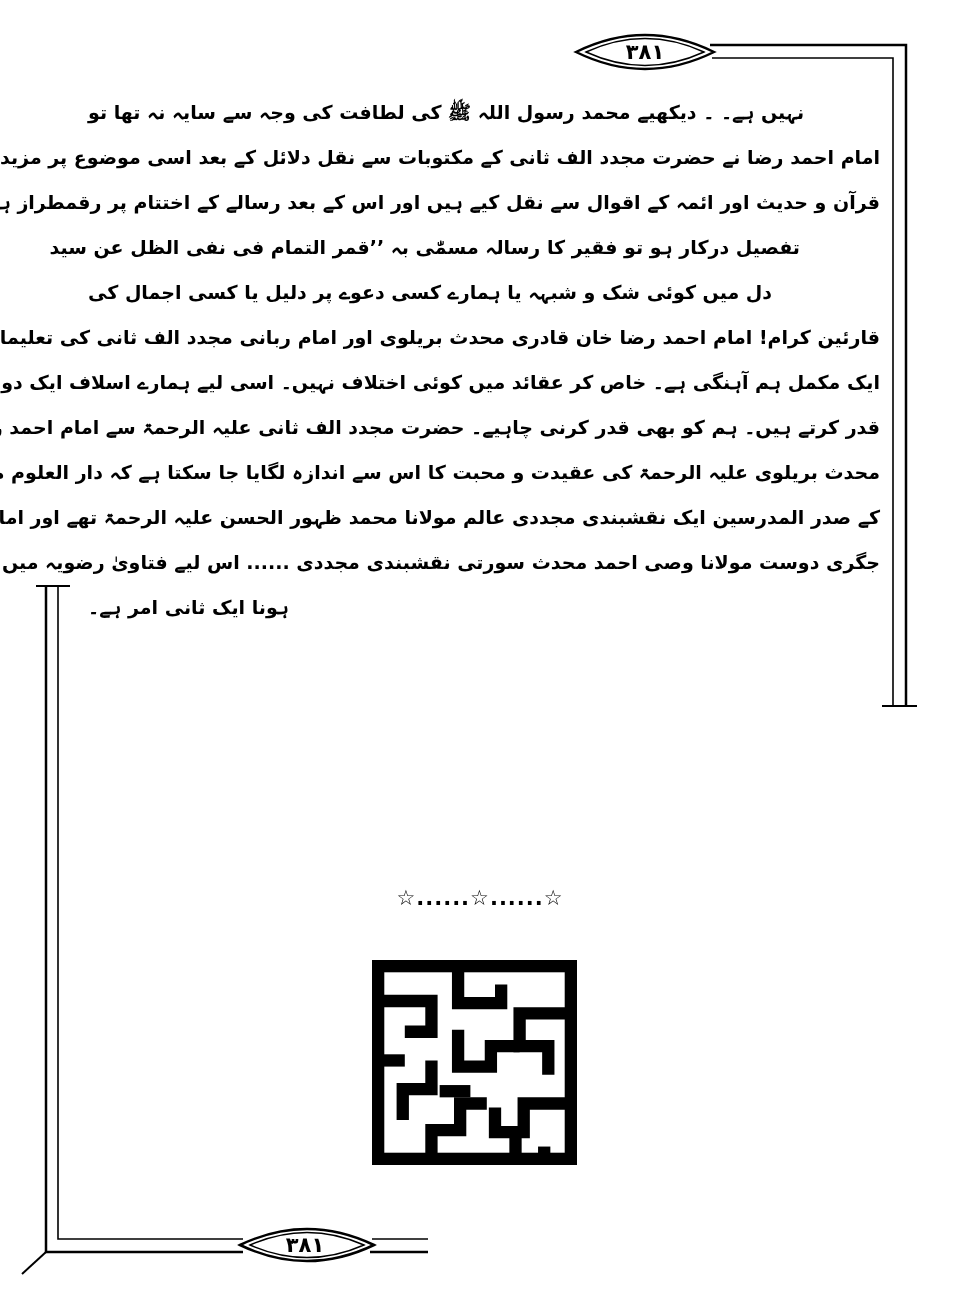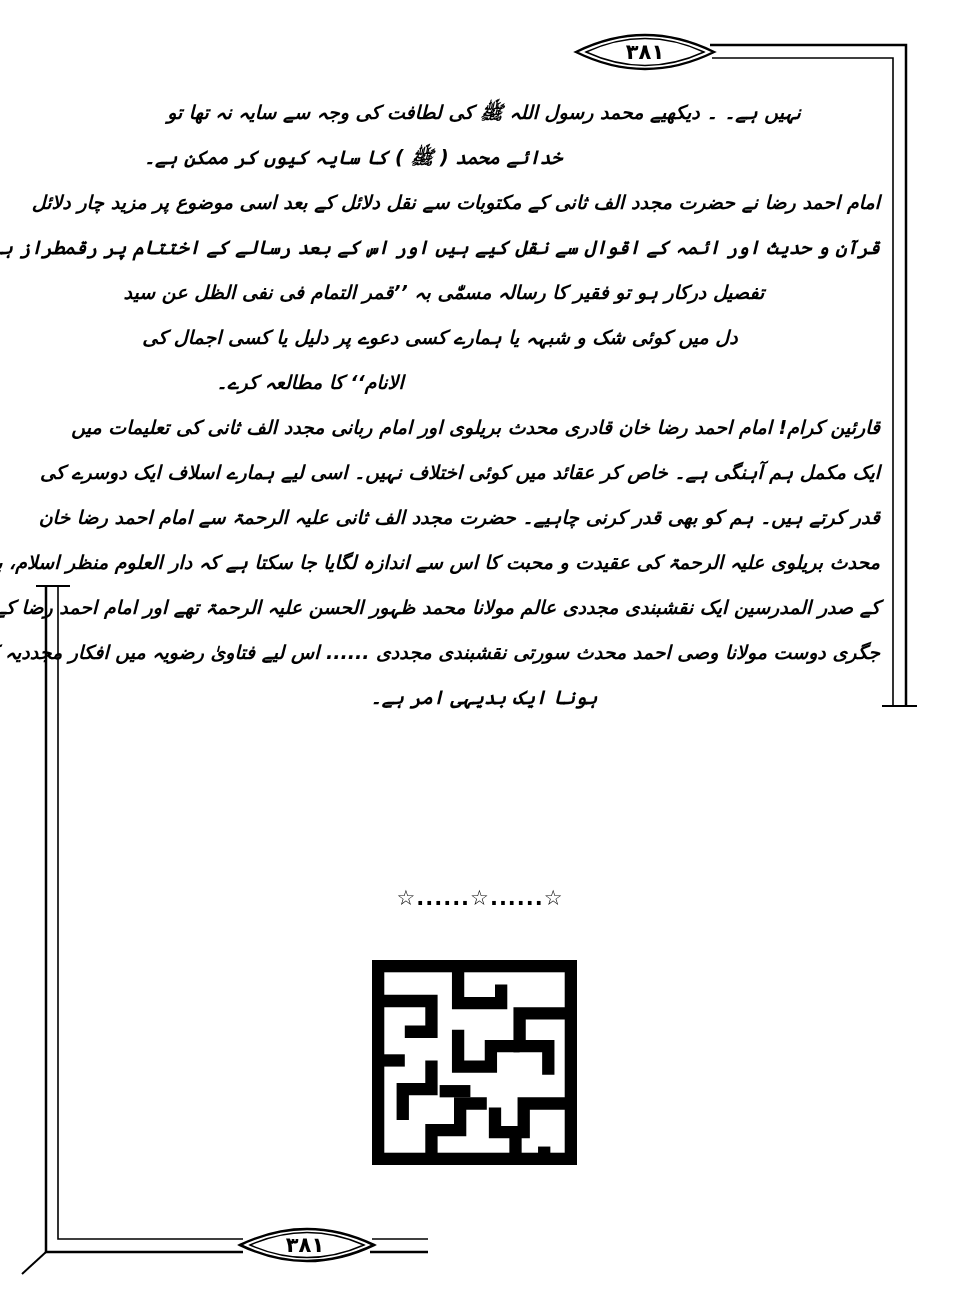--- a/index.html
+++ b/index.html
@@ -18,24 +18,23 @@
     width:132px; text-align:center;
     font-weight:bold; font-size:21px;
     line-height:30px;
   }
   .pagenum.top { left:579px; top:37px; }
   .pagenum.bottom { left:239px; top:1230px; }
 
   .text-block {
     position:absolute;
     top:90px; right:80px; width:792px;
-    direction:rtl; text-align:center;
+    direction:rtl; text-align:left;
     font-weight:bold; font-size:19px;
     letter-spacing:0.2px;
-    font-style:italic;
   }
   .line { height:45px; line-height:45px; white-space:nowrap; }
   .ind-verse  { padding-right:262px; }
   .citation   { font-size:16px; padding-right:448px; height:43px; line-height:43px; }
   .iq         { padding-right:88px; }
   .iq2        { padding-right:80px; }
   .iq-last    { padding-right:348px; }
 
   .stars {
     position:absolute;
@@ -73,33 +72,31 @@
 
       <path d="M22,1274 L46,1252" stroke-width="2"></path>
     </g>
   </svg>
 
   <div class="pagenum top">۳۸۱</div>
   <div class="pagenum bottom">۳۸۱</div>
 
   <div class="text-block">
     <div class="line">نہیں ہے۔ ۔ دیکھیے محمد رسول اللہ ﷺ کی لطافت کی وجہ سے سایہ نہ تھا تو</div>
-    <div class="line ind-verse">خدائے محمد ( ﷺ ) کا سایہ کیوں کر ممکن ہے۔</div>
     <div class="line">امام احمد رضا نے حضرت مجدد الف ثانی کے مکتوبات سے نقل دلائل کے بعد اسی موضوع پر مزید چار دلائل</div>
     <div class="line">قرآن و حدیث اور ائمہ کے اقوال سے نقل کیے ہیں اور اس کے بعد رسالے کے اختتام پر رقمطراز ہیں:</div>
     <div class="line iq2">تفصیل درکار ہو تو فقیر کا رسالہ مسمّٰی بہ ’’قمر التمام فی نفی الظل عن سید</div>
     <div class="line iq">دل میں کوئی شک و شبہہ یا ہمارے کسی دعوے پر دلیل یا کسی اجمال کی</div>
-    <div class="line iq-last">الانام‘‘ کا مطالعہ کرے۔</div>
     <div class="line">قارئین کرام! امام احمد رضا خان قادری محدث بریلوی اور امام ربانی مجدد الف ثانی کی تعلیمات میں</div>
     <div class="line">ایک مکمل ہم آہنگی ہے۔ خاص کر عقائد میں کوئی اختلاف نہیں۔ اسی لیے ہمارے اسلاف ایک دوسرے کی</div>
     <div class="line">قدر کرتے ہیں۔ ہم کو بھی قدر کرنی چاہیے۔ حضرت مجدد الف ثانی علیہ الرحمۃ سے امام احمد رضا خان</div>
     <div class="line">محدث بریلوی علیہ الرحمۃ کی عقیدت و محبت کا اس سے اندازہ لگایا جا سکتا ہے کہ دار العلوم منظر اسلام، بریلی</div>
     <div class="line">کے صدر المدرسین ایک نقشبندی مجددی عالم مولانا محمد ظہور الحسن علیہ الرحمۃ تھے اور امام احمد رضا کے</div>
     <div class="line">جگری دوست مولانا وصی احمد محدث سورتی نقشبندی مجددی ...... اس لیے فتاویٰ رضویہ میں افکار مجددیہ کا</div>
-    <div class="line">ہونا ایک بدیہی امر ہے۔</div>
+    <div class="line">ہونا ایک ثانی امر ہے۔</div>
   </div>
 
   <div class="stars">☆......☆......☆</div>
 
   <svg class="kufic" width="205" height="205" viewBox="0 0 200 200">
     <g fill="none" stroke="#000" stroke-width="12">
       <rect x="6" y="6" width="188" height="188"></rect>
       <path d="M6,40 L58,40 L58,70 L32,70"></path>
       <path d="M84,6 L84,42 L126,42 L126,24"></path>
       <path d="M194,52 L144,52 L144,84 L172,84 L172,112"></path>

